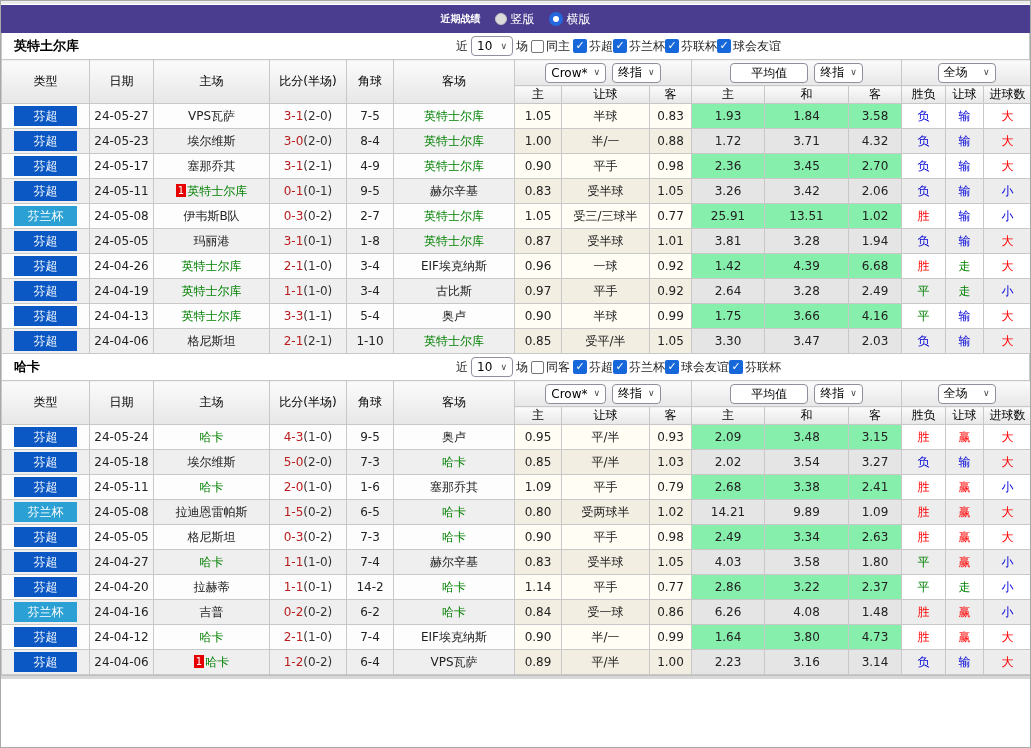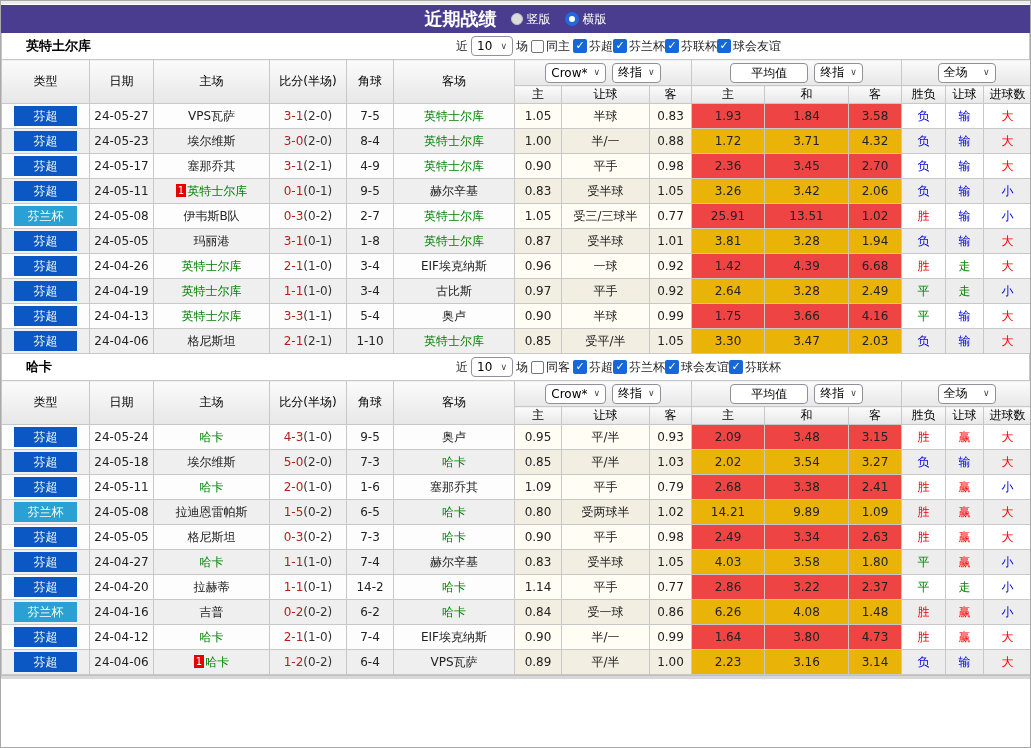--- a/index.html
+++ b/index.html
@@ -1,46 +1,46 @@
 <!DOCTYPE html>
 <html><head>
 <meta charset="utf-8">
 <style>
   * { box-sizing: border-box; margin: 0; padding: 0; }
   body { margin:0; background:#fff; font-family:"DejaVu Sans","Liberation Sans",sans-serif; font-size:12px; color:#222; }
   .page { width:1031px; height:748px; border:1px solid #a9a9a9; overflow:hidden; background:#fff; }
   .topstrip { height:4px; background:#ececec; border-bottom:1px solid #fff; }
   .titlebar { height:28px; background:#4a3d8f; display:flex; align-items:center; justify-content:center; gap:14px; color:#fff; }
-  .titlebar .title { font-weight:bold; font-size:18px; }
+  .titlebar .title { font-weight:bold; font-size:10px; }
   .titlebar label { display:inline-flex; align-items:center; gap:4px; font-size:12px; cursor:pointer; }
   .radio { display:inline-block; width:12px; height:12px; border-radius:50%; background:#dcdcdc; border:1px solid #c4c4c4; }
   .radio.on { width:14px; height:14px; border:4px solid #2468e0; background:#fff; }
   .teambar { height:26px; display:flex; align-items:center; padding-left:12px; background:#fff; border-left:1px solid #c8c8c8; border-right:1px solid #c8c8c8; }
-  .teamname { font-weight:bold; font-size:13px; color:#000;margin-left:12px; }
+  .teamname { font-weight:bold; font-size:13px; color:#000; }
   .filters { margin-left:auto; margin-right:248px; display:flex; align-items:center; gap:3px; color:#222; }
   .filters label { display:inline-flex; align-items:center; cursor:pointer; gap:1px; }
   .sel { display:inline-flex; align-items:center; justify-content:space-between; background:#fff; border:1px solid #8f8f9d; border-radius:4px; padding:1px 5px; min-width:42px; height:20px; font-size:12px; color:#000; cursor:pointer; gap:6px; }
   .sel .arr { font-size:9px; color:#444; line-height:1; }
   .cb { display:inline-flex; width:14px; height:14px; border-radius:2px; background:#1667d9; color:#fff; font-size:11px; line-height:14px; align-items:center; justify-content:center; margin-right:1px; }
   .cb.un { background:#fff; border:1px solid #767676; width:13px; height:13px; }
   table { width:100%; border-collapse:collapse; table-layout:fixed; }
   th, td { border:1px solid #c8c8c8; text-align:center; font-weight:normal; overflow:hidden; white-space:nowrap; padding:0; }
   thead th { background:linear-gradient(#fbfbfb,#e7e7e7); color:#000; }
   tr.hA th { height:26px; }
   tr.hB th { height:18px; font-size:12px; }
   .ddgroup { display:flex; align-items:center; justify-content:center; gap:6px; }
   .sel.wide { min-width:78px;flex-direction:column; }
   .sel.mid { min-width:58px; }
   tbody td { height:25px; font-size:12px; }
   tr.odd td { background:#fdfdfd; }
   tr.even td { background:#efefef; }
   tr.odd td.ah { background:#fffdf4; }
   tr.even td.ah { background:#f2eee2; }
-  tr.odd td.eu { background:#ef4444; }
-  tr.even td.eu { background:#eab308; }
+  tr.odd td.eu { background:#86efac; }
+  tr.even td.eu { background:#e5e5e5; }
   tr.odd td.res { background:#ffffff; }
   tr.even td.res { background:#ededed; }
   .badge { display:block; margin:2px 12px; padding:3px 0; background:#0b58c5; color:#fff; font-size:12px; line-height:14px; }
   .badge.cup { background:#2aa0d4; }
   .t-red { color:#f00; }
   .t-blue { color:#0000d8; }
   .t-green { color:#008000; }
   .score-main { color:#b91c1c; }
   .score-half { color:#333; }
   .redcard { display:inline-block; background:#e60000; color:#fff; font-size:10px; line-height:13px; padding:0 2px; margin-right:1px; vertical-align:1px; }

